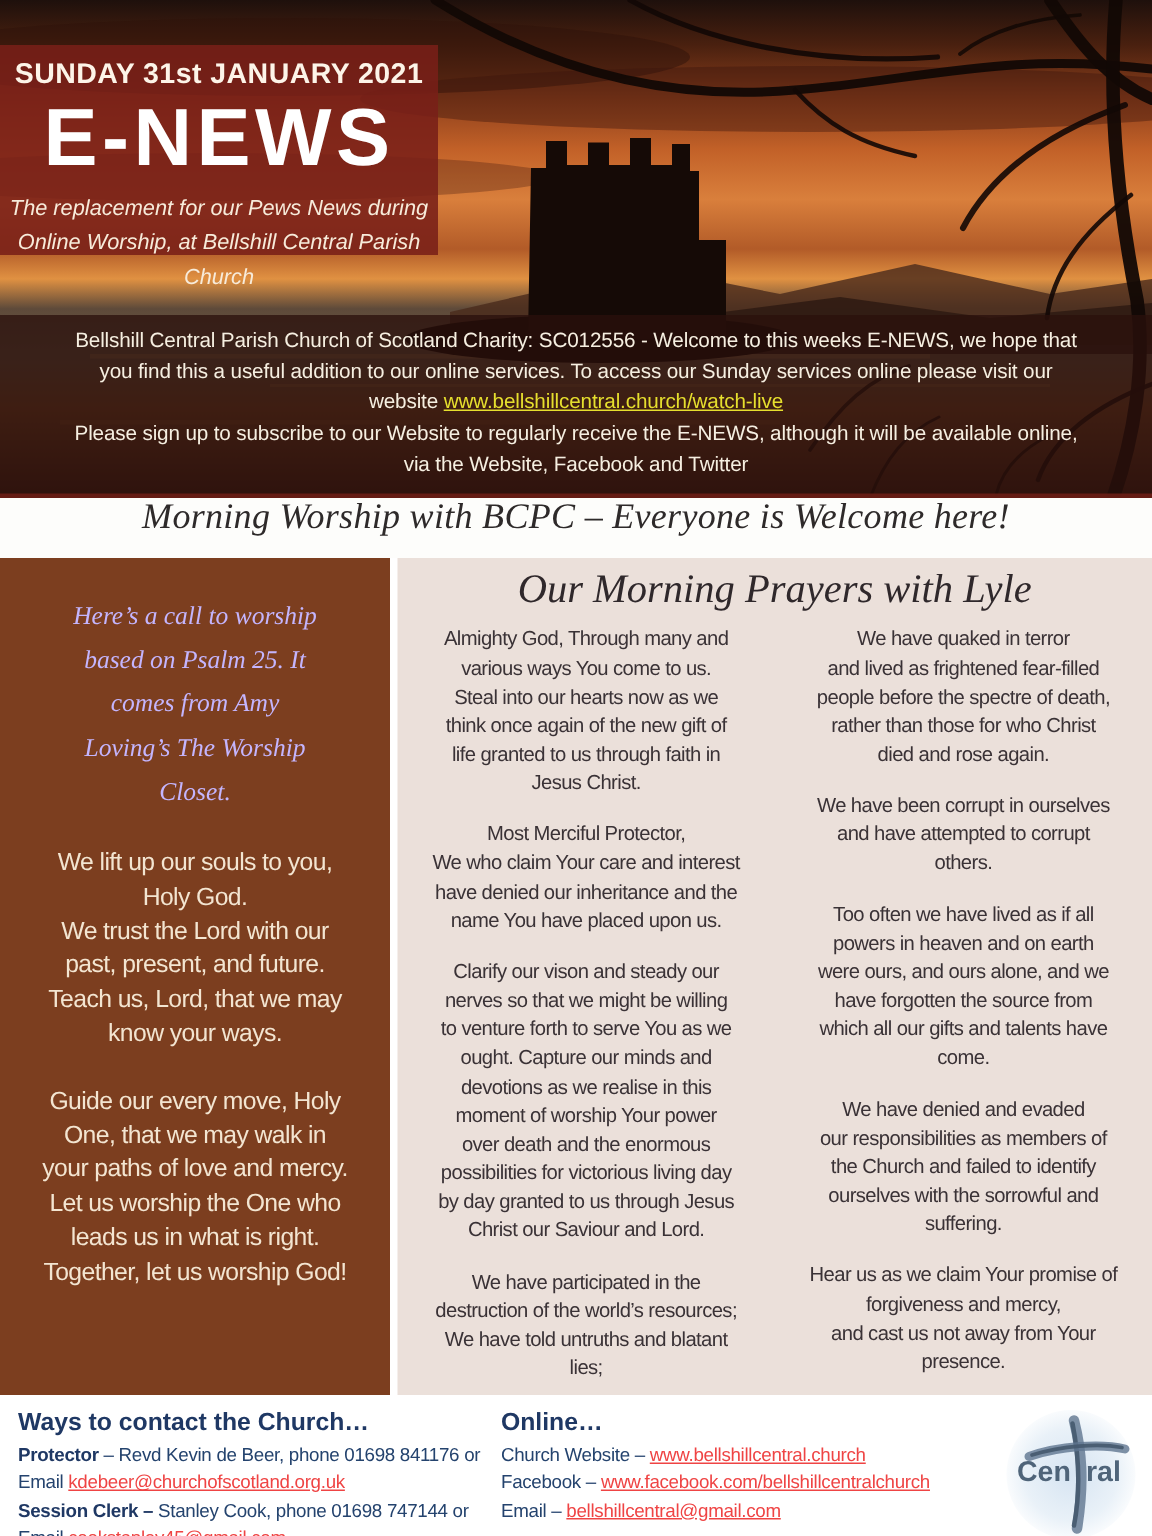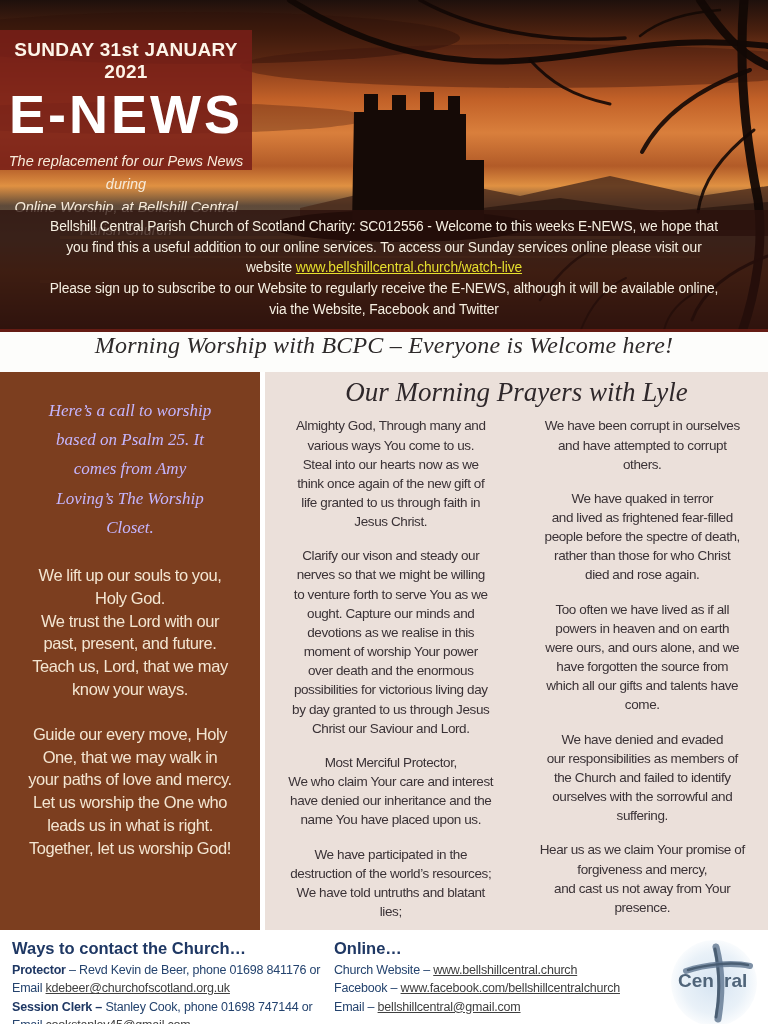--- a/index.html
+++ b/index.html
@@ -5,21 +5,21 @@
   * { margin: 0; padding: 0; box-sizing: border-box; }
   html, body { background: #ffffff; }
   body { font-family: "Liberation Sans", sans-serif; }
   .page { position: relative; width: 768px; height: 1024px; margin: 0 auto; overflow: hidden; background: #ffffff; }
 
   
   .hero { position: relative; width: 768px; height: 332px; overflow: hidden; }
   .hero svg.scene { position: absolute; inset: 0; display: block; }
 
   .date-box {
-    position: absolute; left: 0; top: 30px; width: 252px; height: 140px;
+    position: absolute; left: 0; top: 30px; width: 292px; height: 140px;
     background: rgba(121, 31, 24, 0.87);
     display: flex; flex-direction: column; align-items: center; justify-content: flex-start;
     padding-top: 9px; text-align: center;
   }
   .date-box .date { color: #fdf4e8; font-weight: bold; font-size: 19px; letter-spacing: 0.3px; }
   .date-box .title { color: #ffffff; font-weight: bold; font-size: 54px; letter-spacing: 3px; line-height: 1.05; margin-top: 3px; text-align: right; }
   .date-box .subtitle { color: #f7ebda; font-style: italic; font-size: 14.5px; line-height: 1.6; margin-top: 7px; white-space: pre-line; }
 
   .welcome-band {
     position: absolute; left: 0; bottom: 0; width: 768px; height: 122px;
@@ -66,21 +66,21 @@
     font-size: 13.5px; line-height: 1.42; letter-spacing: -0.4px; }
   .prayer-col p { white-space: pre-line; margin-bottom: 15px; }
 
   
   .footer { display: flex; width: 768px; height: 94px; background: #ffffff; padding: 9px 6px 12px 12px; }
   .contact-col { width: 322px; }
   .online-col { width: 330px; }
   .footer-title { color: #1f3864; font-weight: bold; font-size: 16.5px; margin-bottom: 3px; }
   .footer-line { color: #24436e; font-size: 12.5px; line-height: 1.46; letter-spacing: -0.2px; }
   .footer-line b { color: #1f3864; }
-  .f-link { color: #404040; text-decoration: underline; cursor: pointer; }
+  .f-link { color: #ef4444; text-decoration: underline; cursor: pointer; }
   .logo-box { margin-left: auto; width: 96px; height: 88px; position: relative; }
 
   a { cursor: pointer; }
 </style>
 </head>
 <body>
 
 <div class="page">
 
   <div class="hero">
@@ -178,48 +178,48 @@
     <div class="prayers-panel">
       <div class="prayers-title">Our Morning Prayers with Lyle</div>
       <div class="prayer-cols">
         <div class="prayer-col">
           <p>Almighty God, Through many and
 various ways You come to us.
 Steal into our hearts now as we
 think once again of the new gift of
 life granted to us through faith in
 Jesus Christ.</p>
+          <p>Most Merciful Protector,
+We who claim Your care and interest
+have denied our inheritance and the
+name You have placed upon us.</p>
           <p>Clarify our vison and steady our
 nerves so that we might be willing
 to venture forth to serve You as we
 ought. Capture our minds and
 devotions as we realise in this
 moment of worship Your power
 over death and the enormous
 possibilities for victorious living day
 by day granted to us through Jesus
 Christ our Saviour and Lord.</p>
-          <p>Most Merciful Protector,
-We who claim Your care and interest
-have denied our inheritance and the
-name You have placed upon us.</p>
           <p>We have participated in the
 destruction of the world’s resources;
 We have told untruths and blatant
 lies;</p>
         </div>
         <div class="prayer-col">
-          <p>We have been corrupt in ourselves
-and have attempted to corrupt
-others.</p>
           <p>We have quaked in terror
 and lived as frightened fear-filled
 people before the spectre of death,
 rather than those for who Christ
 died and rose again.</p>
+          <p>We have been corrupt in ourselves
+and have attempted to corrupt
+others.</p>
           <p>Too often we have lived as if all
 powers in heaven and on earth
 were ours, and ours alone, and we
 have forgotten the source from
 which all our gifts and talents have
 come.</p>
           <p>We have denied and evaded
 our responsibilities as members of
 the Church and failed to identify
 ourselves with the sorrowful and

